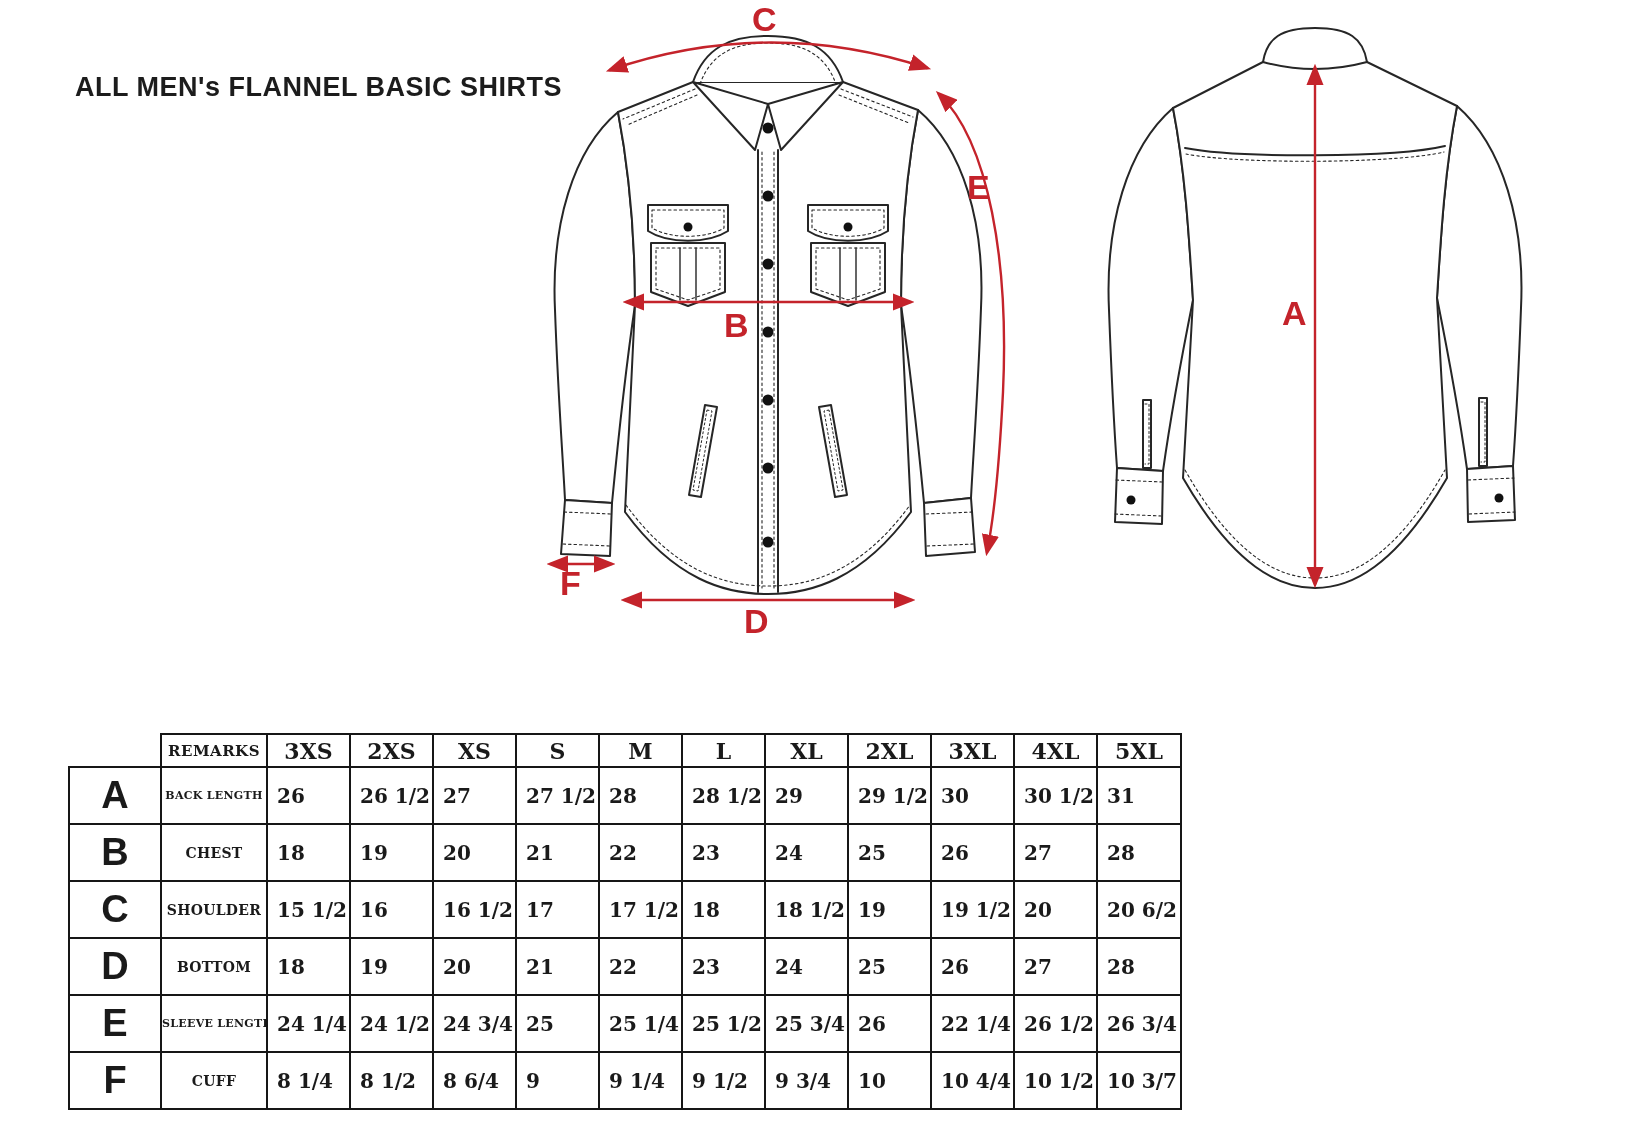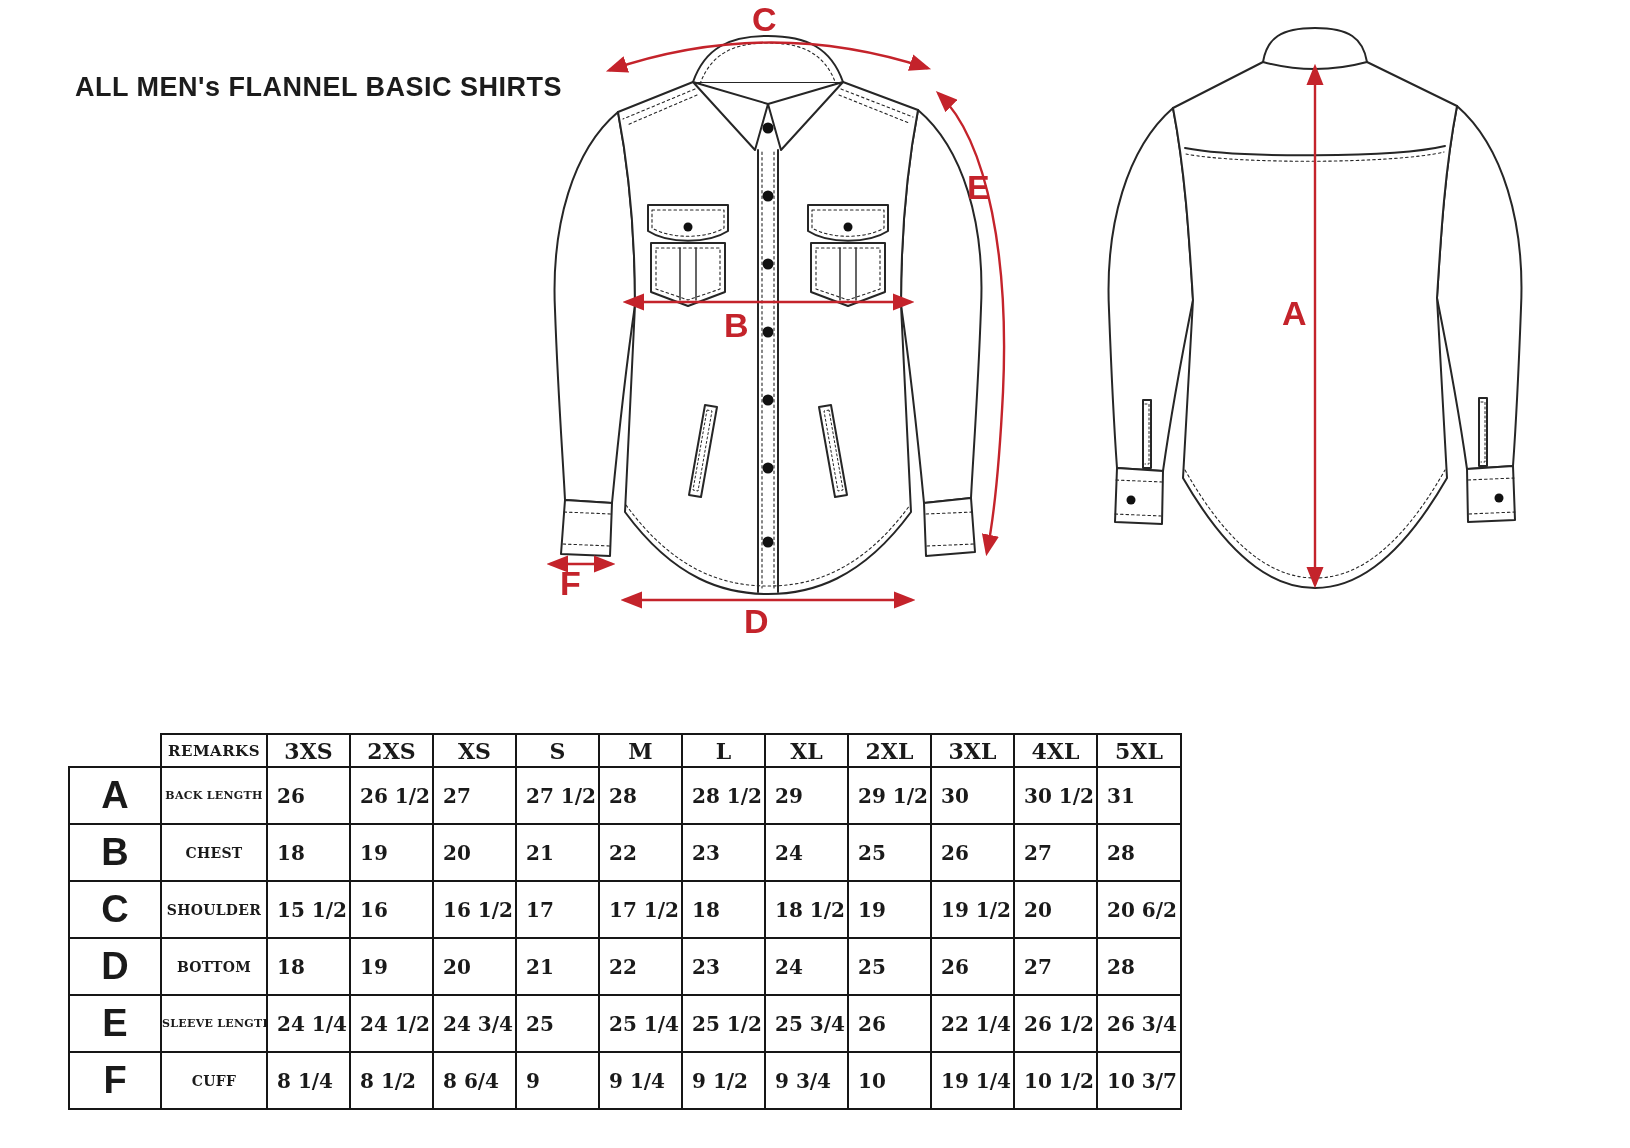--- a/index.html
+++ b/index.html
@@ -296,20 +296,20 @@
           <td class="letter">F</td>
           <td class="remark">CUFF</td>
           <td class="val">8 1/4</td>
           <td class="val">8 1/2</td>
           <td class="val">8 6/4</td>
           <td class="val">9</td>
           <td class="val">9 1/4</td>
           <td class="val">9 1/2</td>
           <td class="val">9 3/4</td>
           <td class="val">10</td>
-          <td class="val">19 1/4</td>
+          <td class="val">10 4/4</td>
           <td class="val">10 1/2</td>
           <td class="val">10 3/7</td>
         </tr>
       </tbody>
   </table>
 
 </div>
 
 </body></html>

